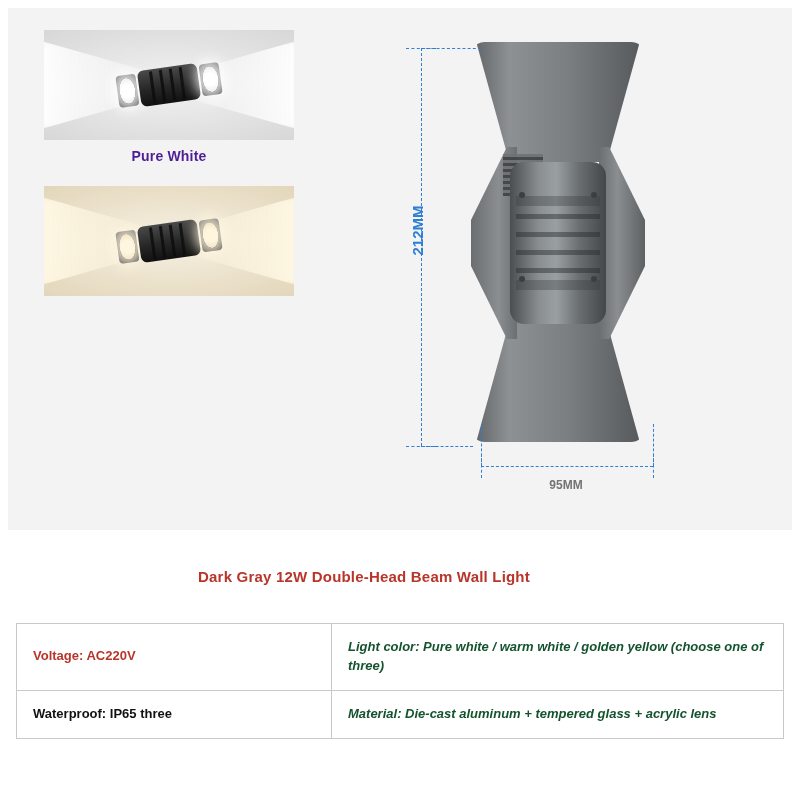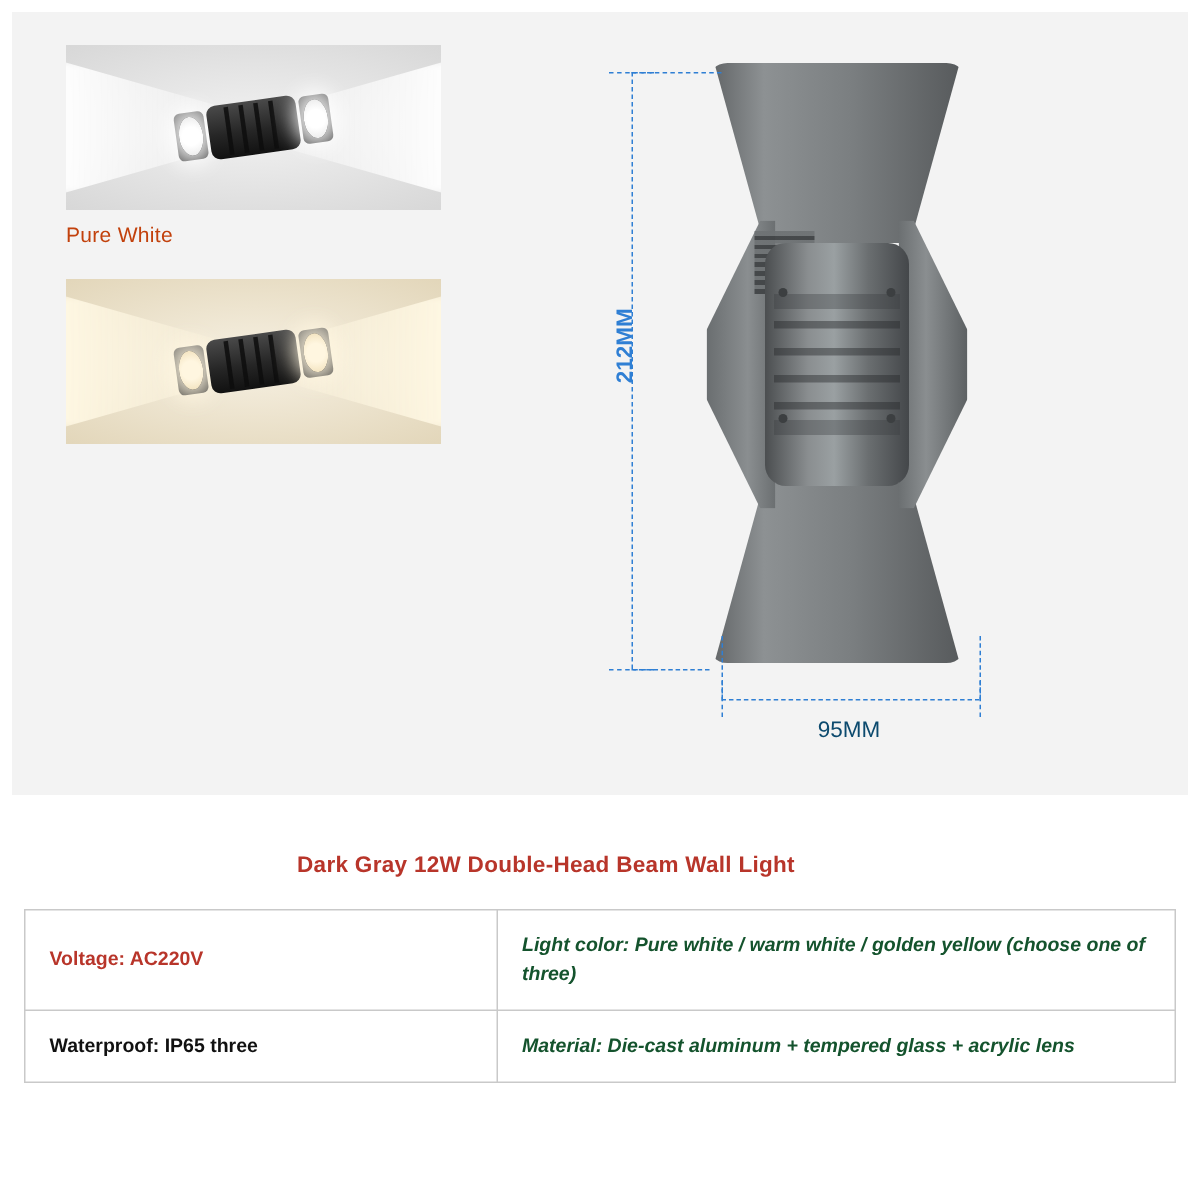--- a/index.html
+++ b/index.html
@@ -40,23 +40,24 @@
     width: 250px;
     margin-bottom: 8px;
   }
   .swatch-img {
     position: relative;
     width: 250px;
     height: 110px;
     overflow: hidden;
   }
   .swatch-caption {
+    text-align: center;
     font-size: 14px;
-    font-weight: normal;
-    color: #c2410c;
+    font-weight: bold;
+    color: #4c1d95;
     padding: 8px 0 14px 0;
     letter-spacing: .2px;
   }
 
   
   .sw-bg-white {
     background: radial-gradient(ellipse 130% 120% at 50% 50%, #f2f2f2 0%, #d8d8d8 55%, #c8c8c8 100%);
   }
   .sw-bg-warm {
     background: radial-gradient(ellipse 130% 120% at 50% 50%, #f7f1e3 0%, #e3d7bb 55%, #d8c9a6 100%);
@@ -302,23 +303,23 @@
     top: 398px;
     height: 42px;
     border-left: 1px dashed #2f7fd4;
   }
   .dim-label-h {
     position: absolute;
     left: 118px;
     top: 452px;
     width: 120px;
     text-align: center;
-    font-size: 15px;
-    color: #0c4a6e;
-    font-weight: 400;
+    font-size: 12px;
+    color: #737373;
+    font-weight: 700;
   }
 
   
   .title-bar {
     position: absolute;
     left: 0;
     top: 560px;
     width: 728px;
     text-align: center;
   }
@@ -327,21 +328,21 @@
     font-size: 15px;
     font-weight: bold;
     color: #b8352a;
     letter-spacing: .2px;
   }
 
   
   .spec-table {
     position: absolute;
     left: 16px;
-    top: 598px;
+    top: 615px;
     width: 768px;
     border-collapse: collapse;
     table-layout: fixed;
   }
   .spec-table td {
     border: 1px solid #c9c9c9;
     padding: 14px 16px;
     font-size: 13px;
     color: #111;
     font-weight: bold;

